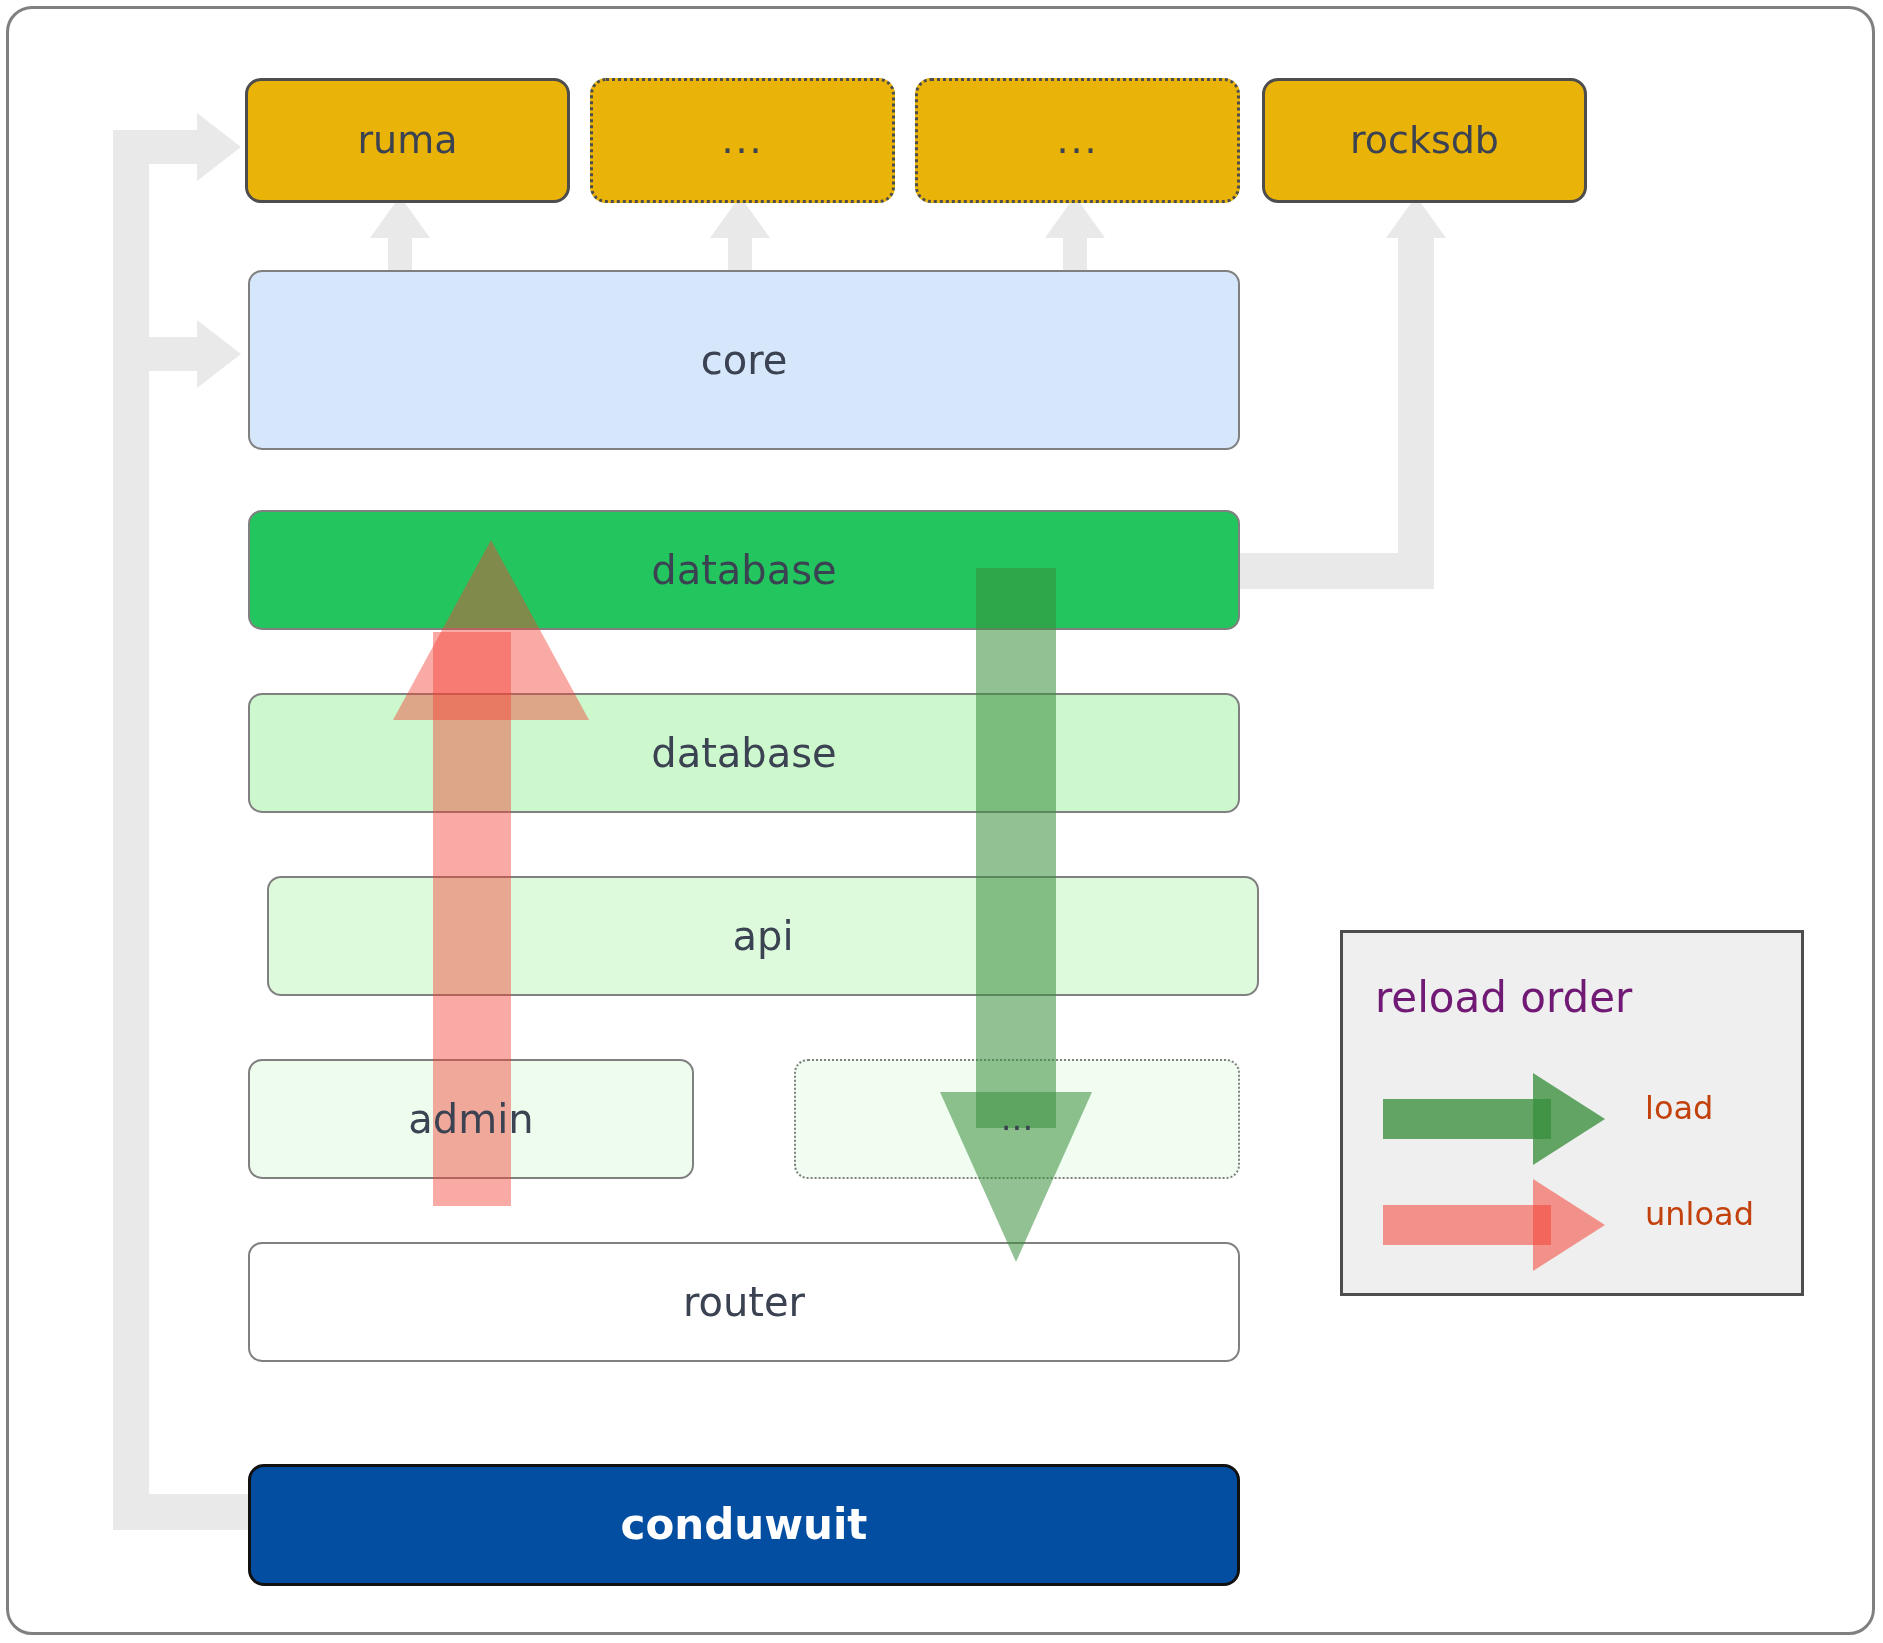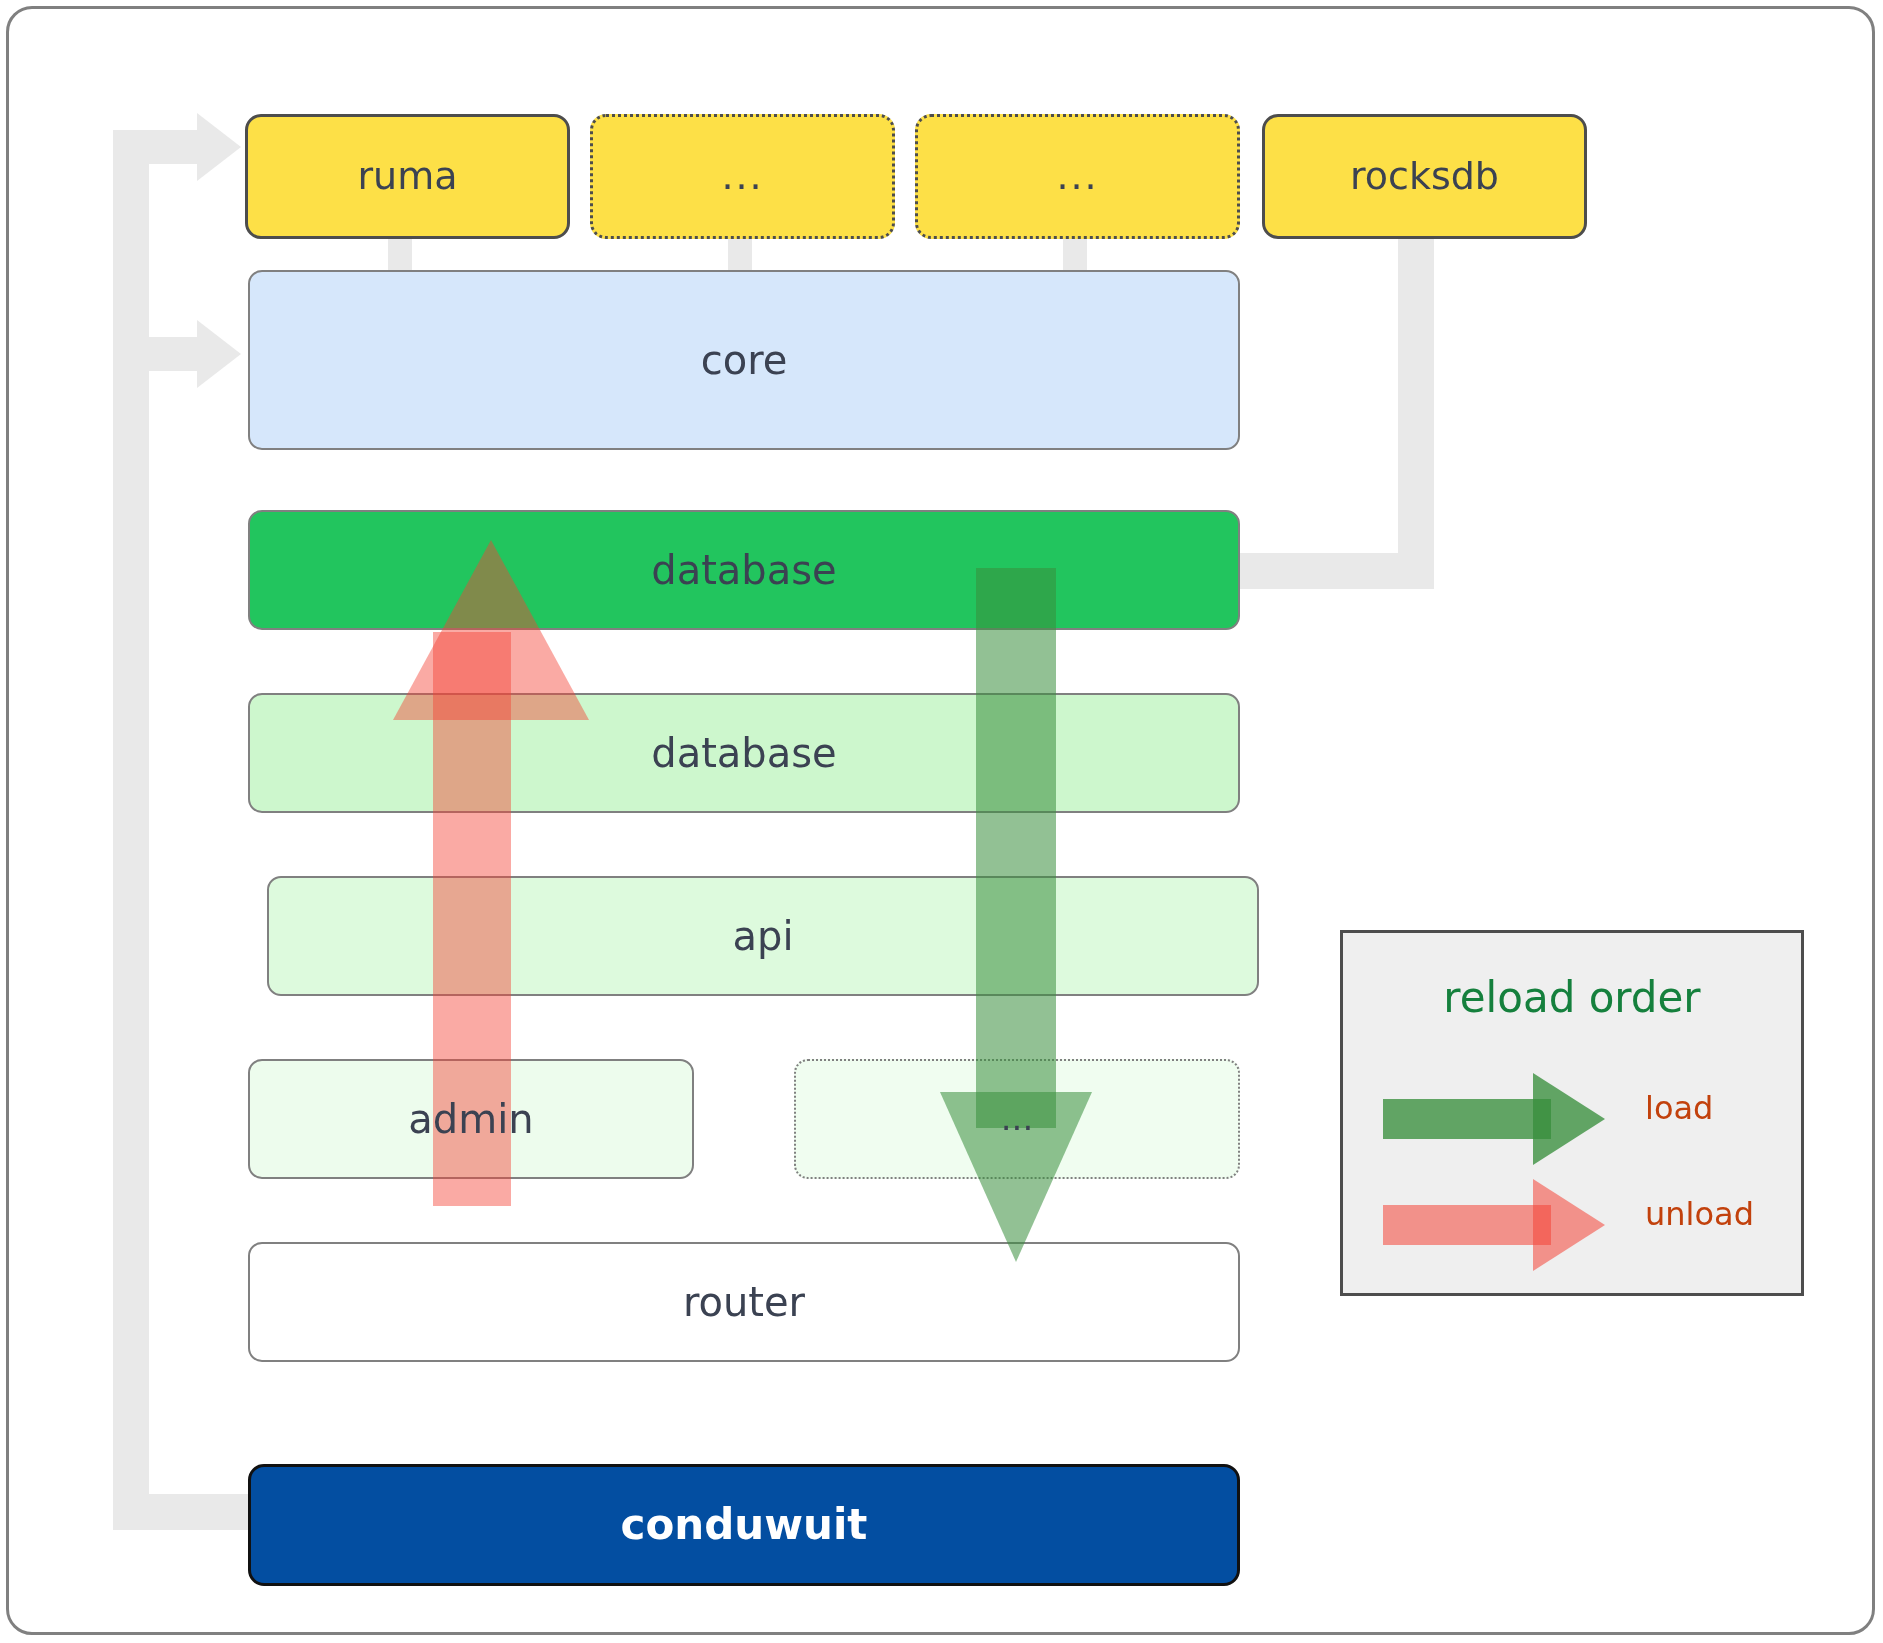--- a/index.html
+++ b/index.html
@@ -40,25 +40,24 @@
   }
   .node .lbl {
     position: relative;
     z-index: 2;
     line-height: 1.1;
     white-space: nowrap;
   }
 
   
   .dep {
-    background: #fde047;
+    background: #eab308;
     border: 3px solid #4d4d4d;
     font-size: 38px;
     border-radius: 16px;
-    margin-top: 36px;
   }
   .dep.dotted {
     border: 3px dotted #4d4d4d;
   }
   .dep .dots { letter-spacing: 2px; font-size: 38px; }
 
   
   .core {
     background: #d6e7fb;
     border: 2px solid #808080;
@@ -143,23 +142,23 @@
     position: absolute;
     left: 1340px; top: 930px;
     width: 464px; height: 366px;
     background: #efefef;
     border: 3px solid #4d4d4d;
     box-sizing: border-box;
   }
   #legend .legend-title {
     position: absolute;
     left: 0; top: 40px; width: 100%;
-    text-align: center;
     font-size: 42px;
-    color: #15803d;
+    color: #701a75;
+    padding-left: 32px;
   }
   .legend-row { position: absolute; height: 90px; }
   .legend-row .lg-shaft {
     position: absolute;
     left: 0; top: 26px;
     width: 168px; height: 40px;
   }
   .legend-row .lg-head {
     position: absolute;
     left: 150px; top: 0;

